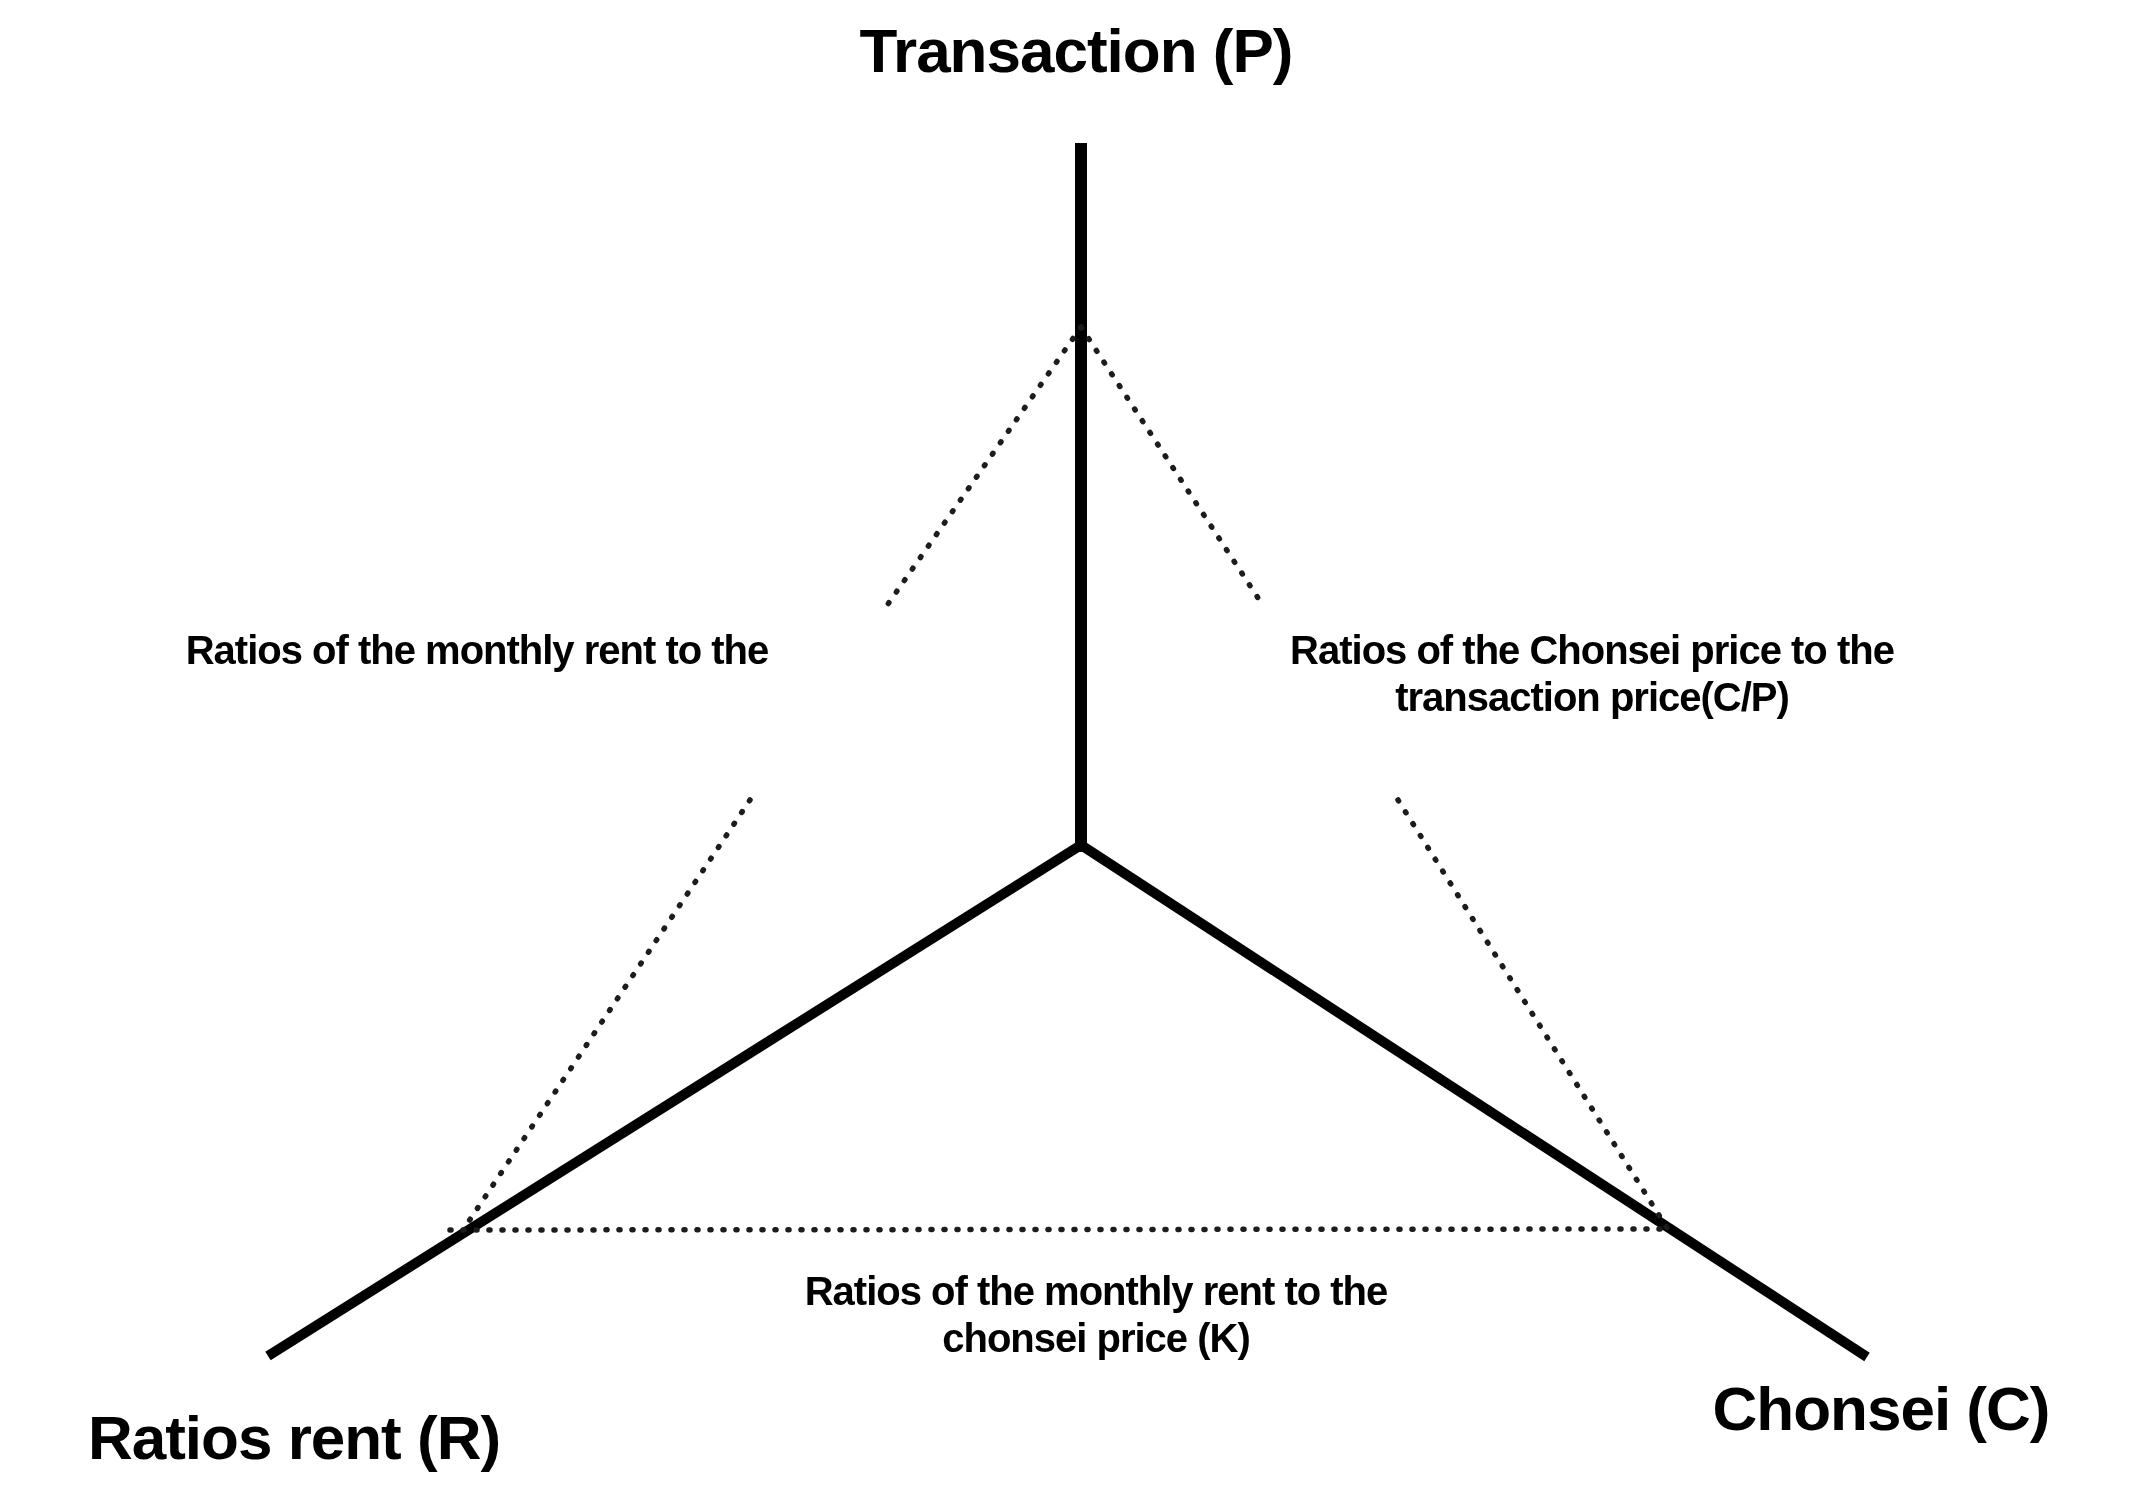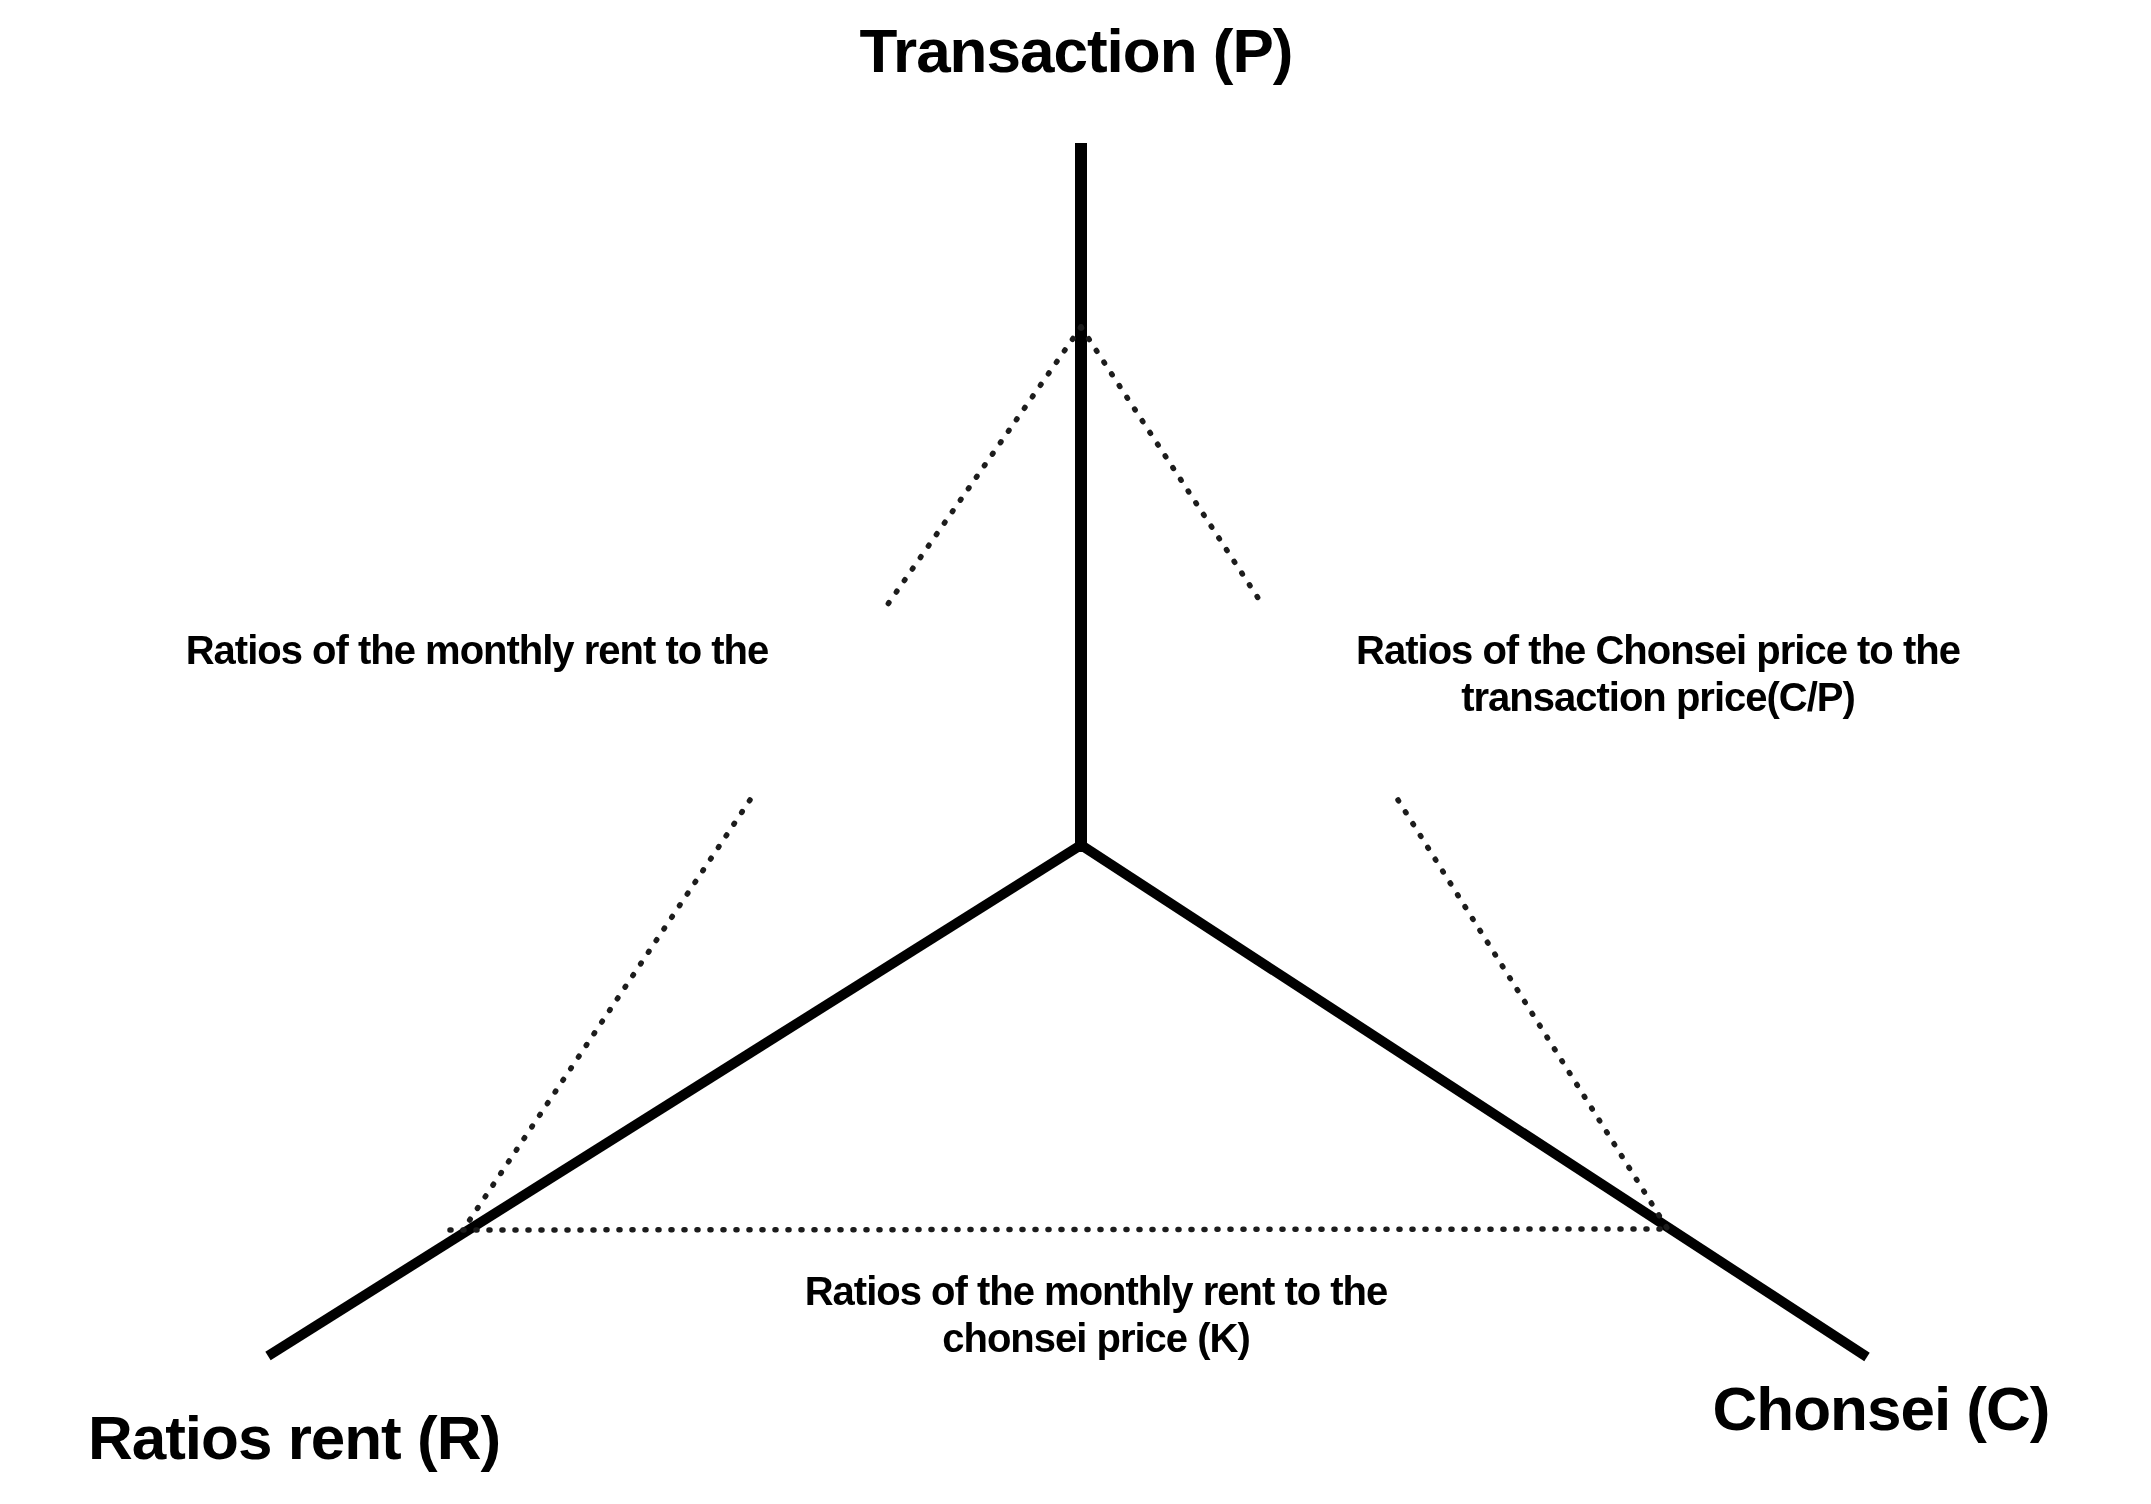--- a/index.html
+++ b/index.html
@@ -61,21 +61,21 @@
   <div class="label node-label" style="left:1076px; top:14px;">Transaction (P)</div>
 
   <div class="label node-label" style="left:294px; top:1401px;">Ratios rent (R)</div>
 
   <div class="label node-label" style="left:1881px; top:1372px;">Chonsei (C)</div>
 
   <div class="label" style="left:477px; top:627px;">
     <span class="line">Ratios of the monthly rent to the</span>
   </div>
 
-  <div class="label" style="left:1658px; top:627px;">
+  <div class="label" style="left:1592px; top:627px;">
     <span class="line">Ratios of the Chonsei price to the</span>
     <span class="line">transaction price(C/P)</span>
   </div>
 
   <div class="label" style="left:1096px; top:1268px;">
     <span class="line">Ratios of the monthly rent to the</span>
     <span class="line">chonsei price (K)</span>
   </div>
 
 </div>

